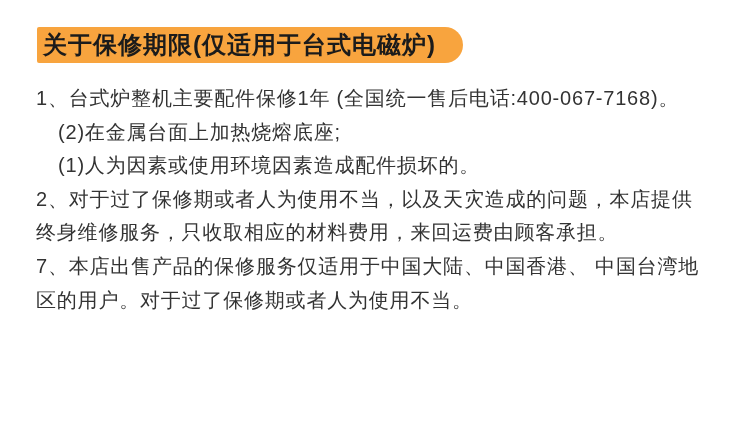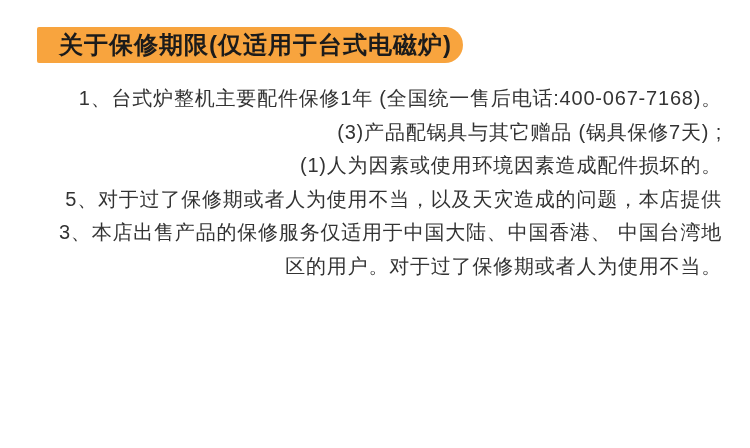--- a/index.html
+++ b/index.html
@@ -17,36 +17,35 @@
     background: #ffffff;
   }
   .banner {
     margin: 27px 0 0 37px;
     width: 426px;
     height: 36px;
     background: var(--banner-color, #F8A43E);
     border-radius: 2px 18px 18px 2px;
     display: flex;
     align-items: center;
-    padding-left: 22px;
+    padding-left: 6px;
   }
   .banner-title {
     color: var(--title-color, #1B1B1B);
     font-size: 24px;
     font-weight: 700;
     letter-spacing: 1px;
     white-space: nowrap;
   }
   .content {
     margin: 19px 28px 0 36px;
     color: var(--text-color, #333333);
     font-size: 20px;
     line-height: 33.6px;
     letter-spacing: 0.8px;
-    text-align: right;
   }
   .line {
     white-space: nowrap;
   }
   .line.indent {
     padding-left: 22px;
   }
 </style>
 </head>
 <body>
@@ -58,36 +57,39 @@
   </div>
 
   <div class="content">
 
       <div class="line">
         <span>1、台式炉整机主要配件保修1年 (全国统一售后电话:400-067-7168)。</span>
       </div>
 
 
 
+      <div class="line indent">
+        <span>(2)在金属台面上加热烧熔底座;</span>
+      </div>
 
-      <div class="line indent">
-        <span>(3)产品配锅具与其它赠品 (锅具保修7天) ;</span>
-      </div>
 
       <div class="line indent">
         <span>(1)人为因素或使用环境因素造成配件损坏的。</span>
       </div>
 
       <div class="line">
-        <span>5、对于过了保修期或者人为使用不当，以及天灾造成的问题，本店提供</span>
+        <span>2、对于过了保修期或者人为使用不当，以及天灾造成的问题，本店提供</span>
       </div>
 
+      <div class="line">
+        <span>终身维修服务，只收取相应的材料费用，来回运费由顾客承担。</span>
+      </div>
 
       <div class="line">
-        <span>3、本店出售产品的保修服务仅适用于中国大陆、中国香港、 中国台湾地</span>
+        <span>7、本店出售产品的保修服务仅适用于中国大陆、中国香港、 中国台湾地</span>
       </div>
 
       <div class="line">
         <span>区的用户。对于过了保修期或者人为使用不当。</span>
       </div>
     </div>
 
 </div>
 
 </body></html>

